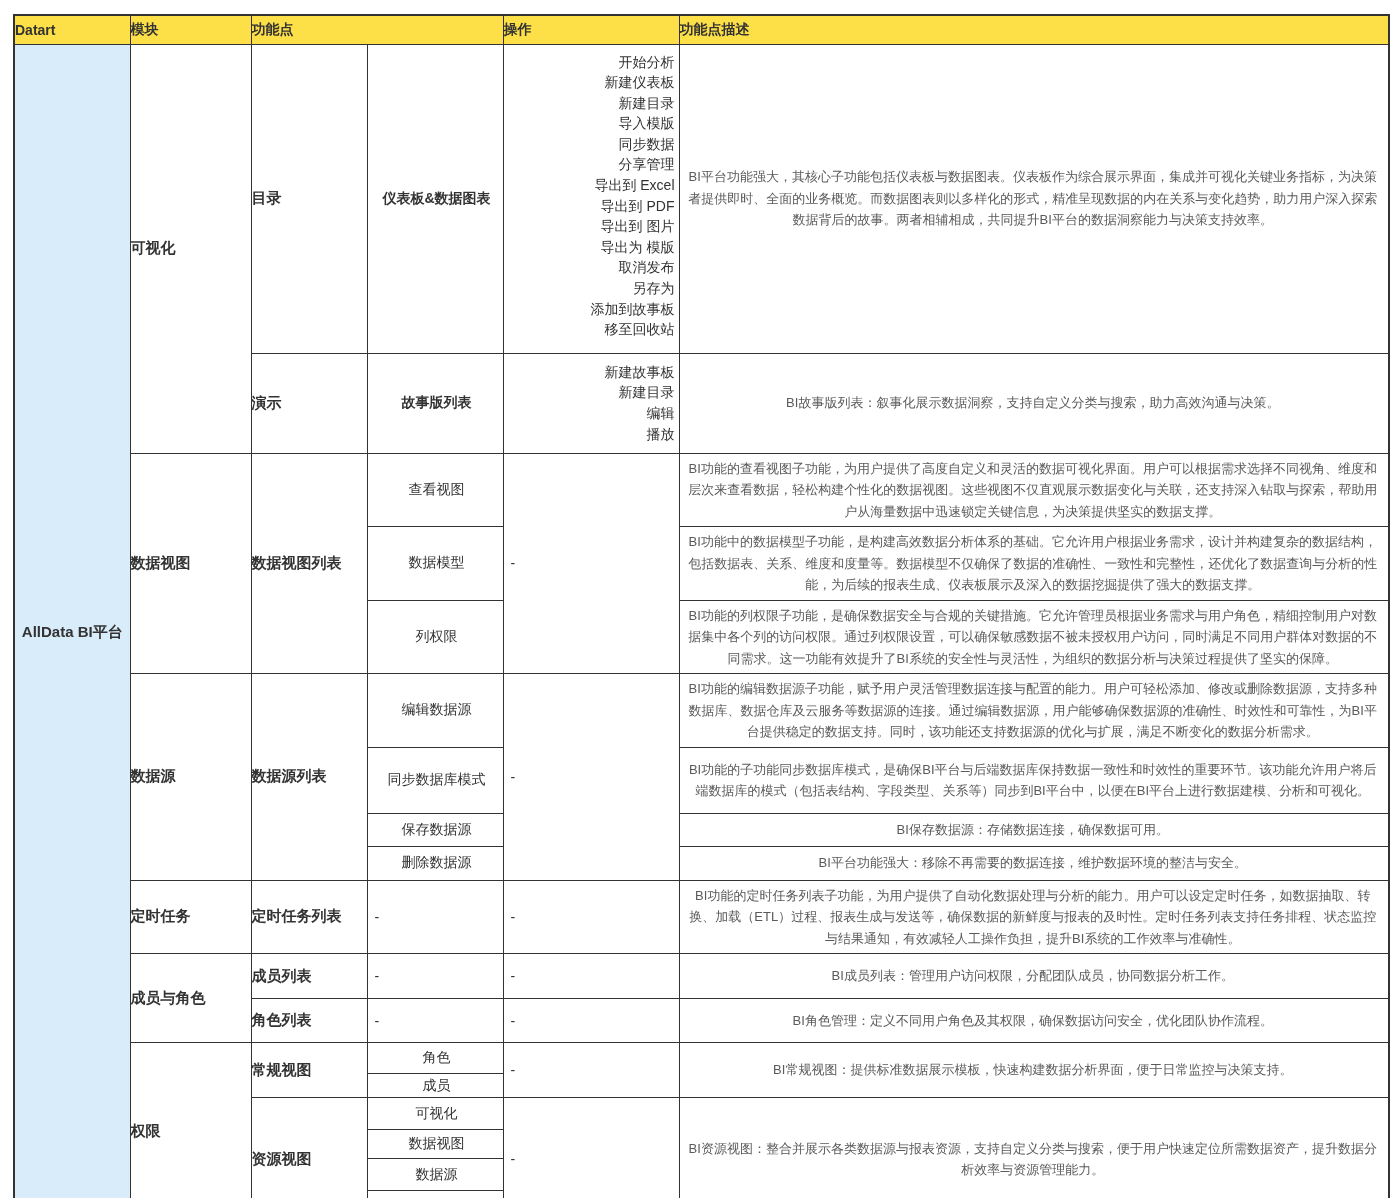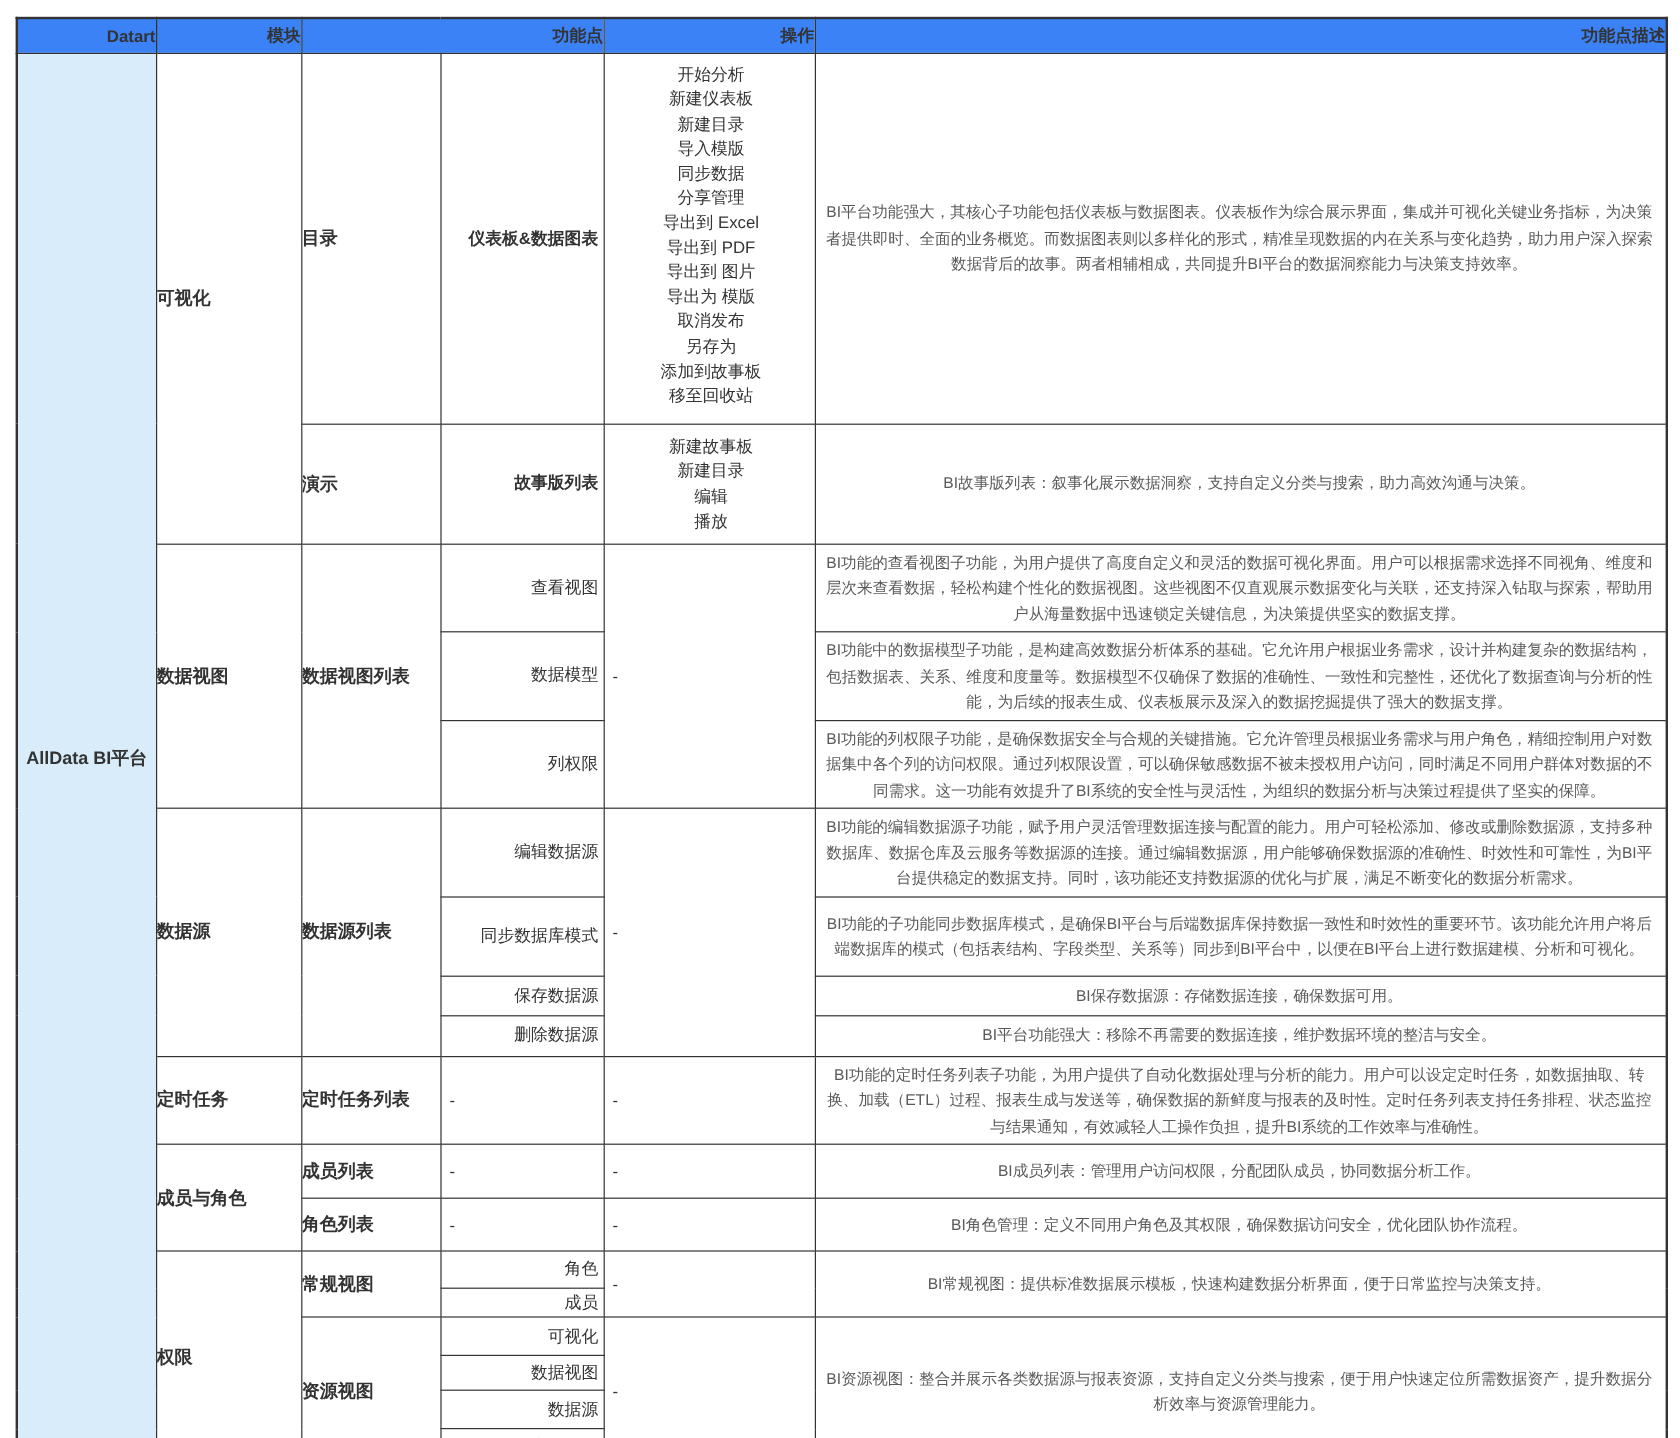--- a/index.html
+++ b/index.html
@@ -22,53 +22,53 @@
     border: 2px solid #333333;
   }
   th, td {
     border: 1px solid #333333;
     vertical-align: middle;
     overflow: hidden;
     box-sizing: border-box;
     padding: 0;
   }
   thead th {
-    background: #3b82f6;
-    font-size: 14px;
-    font-weight: bold;
-    color: #333333;
-    text-align: right;
+    background: #fde047;
+    font-size: 14px;
+    font-weight: bold;
+    color: #333333;
+    text-align: left;
   }
   td.platform {
     background: #d8ecf9;
     font-size: 15px;
     font-weight: bold;
     color: #333333;
     text-align: center;
   }
   td.module, td.feature {
     font-size: 15px;
     font-weight: bold;
     color: #333333;
     text-align: left;
   }
   td.sub {
     font-size: 14px;
     color: #333333;
-    text-align: right;
+    text-align: center;
     padding-left: 7px;
     padding-right: 4px;
   }
   td.sub.bold {
     font-weight: bold;
   }
   td.ops {
     font-size: 14px;
     color: #333333;
-    text-align: center;
+    text-align: right;
     padding-left: 7px;
     padding-right: 4px;
   }
   td.ops.top {
     vertical-align: top;
     padding-top: 7px;
   }
   td.ops div {
     line-height: 20.6px;
     white-space: nowrap;

